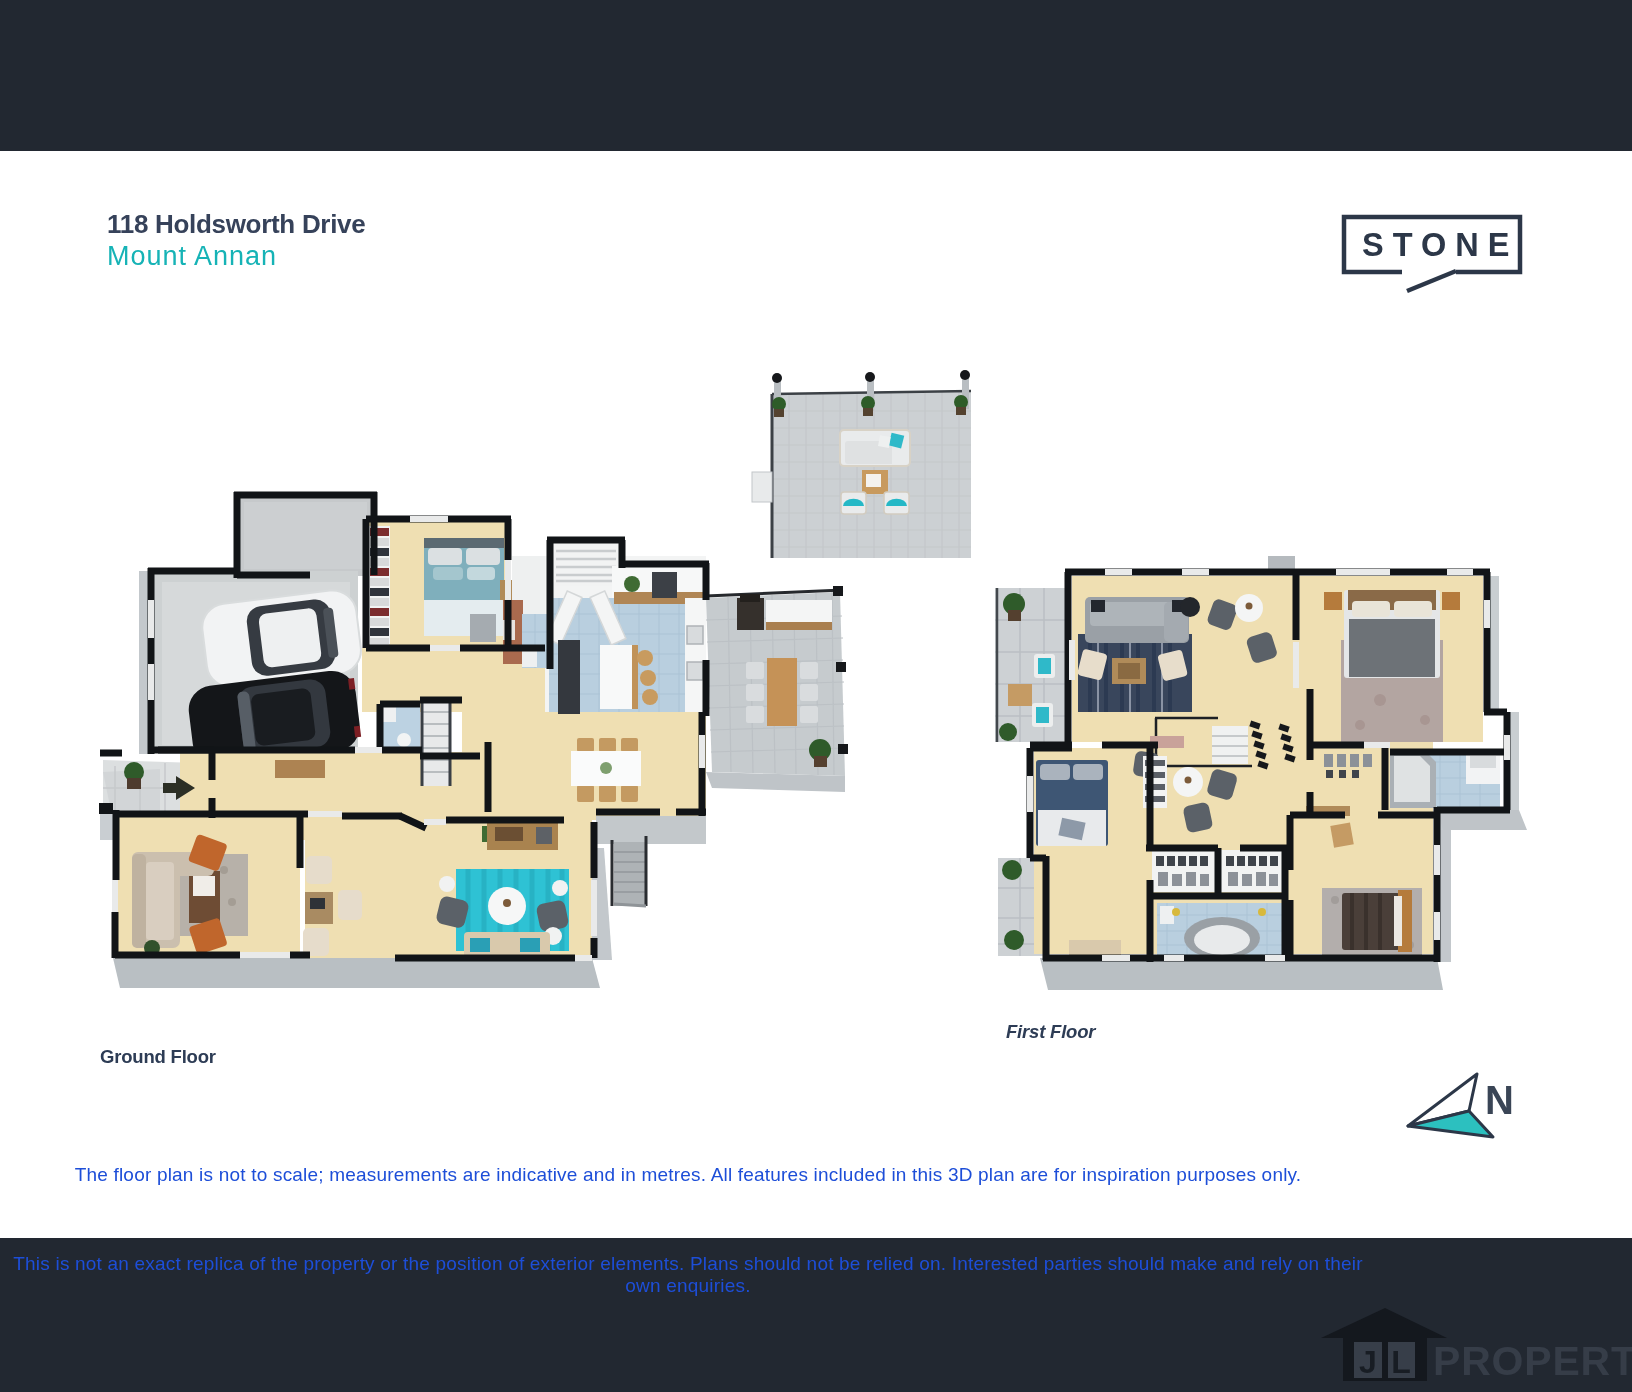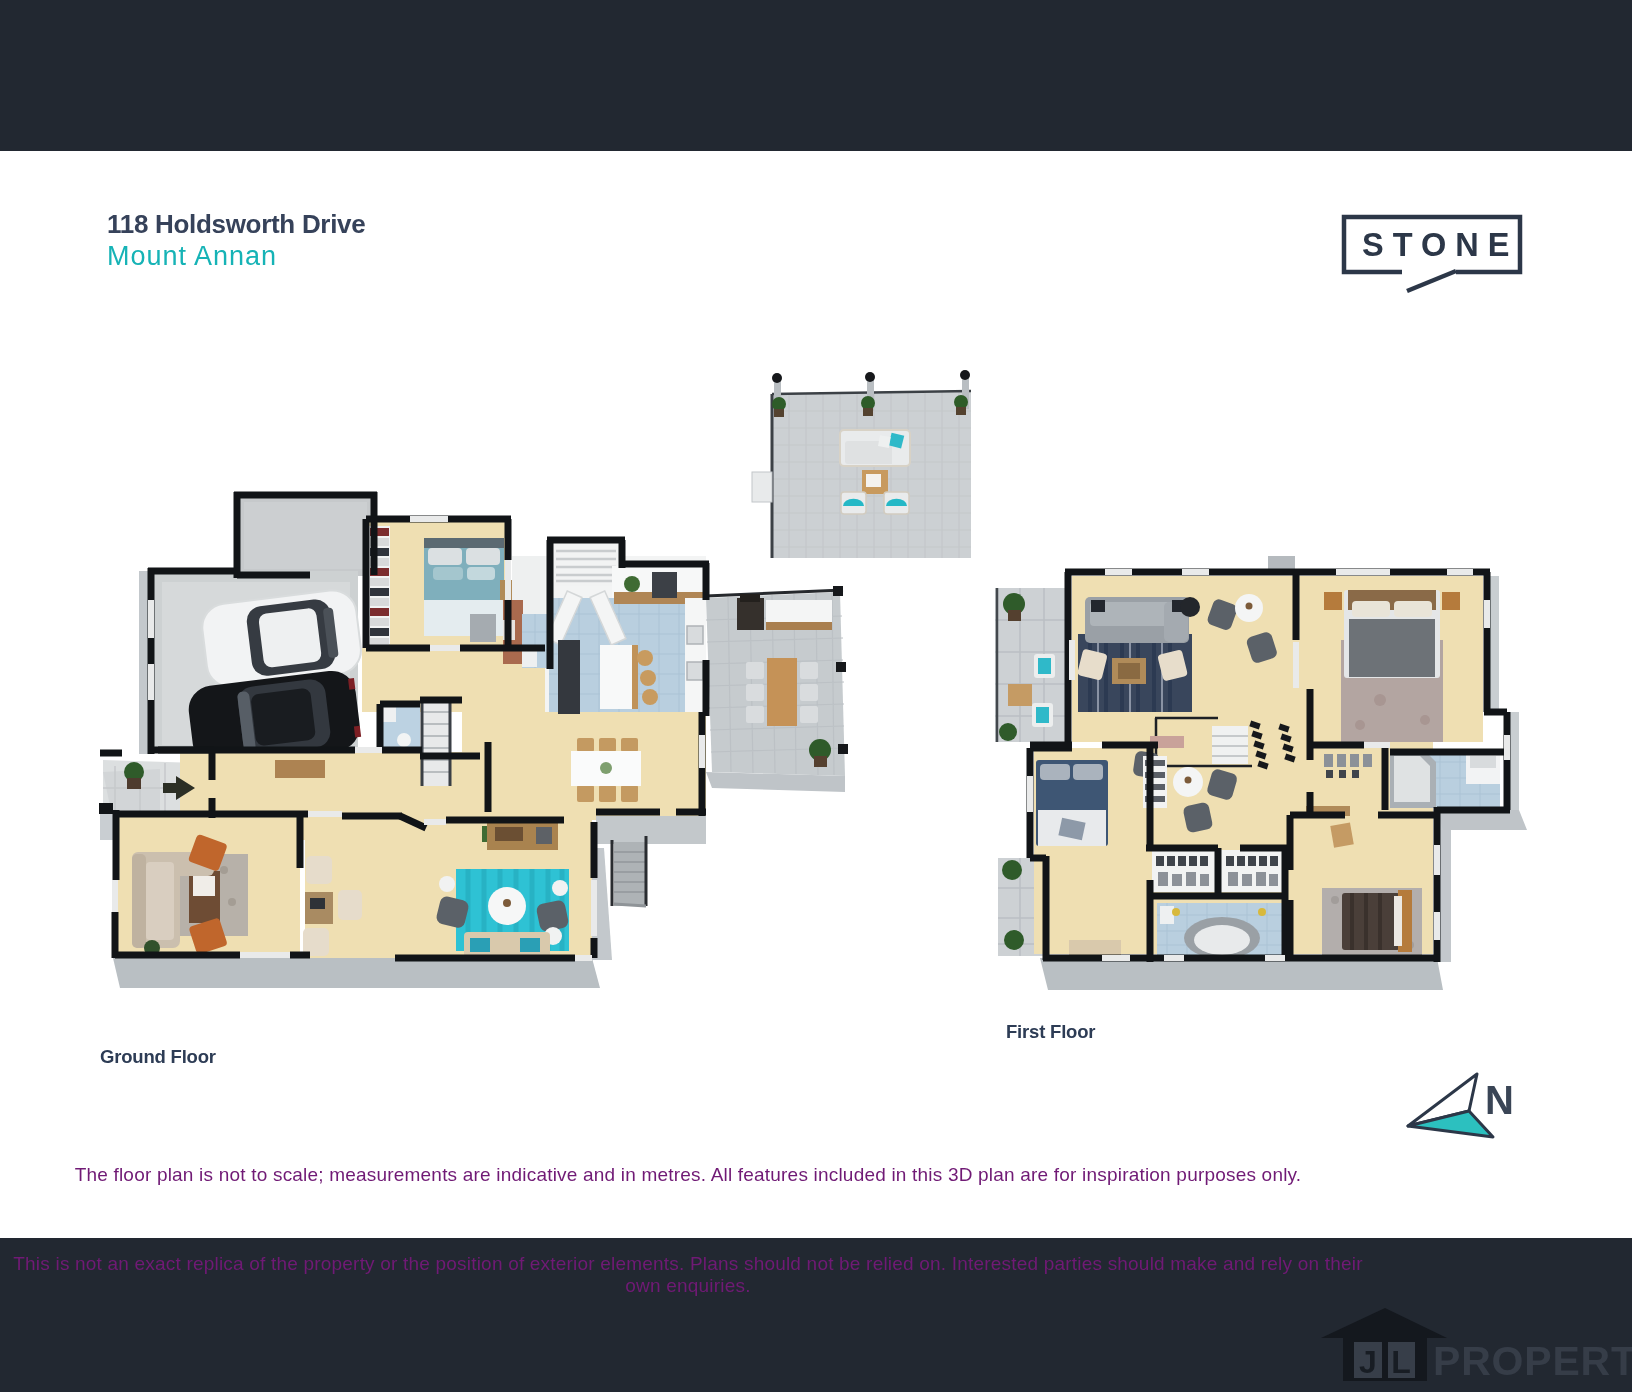--- a/index.html
+++ b/index.html
@@ -3,42 +3,42 @@
 <meta charset="utf-8">
 <style>
   html,body{margin:0;padding:0;}
   body{width:1632px;height:1392px;position:relative;background:#ffffff;overflow:hidden;
        font-family:"Liberation Sans", sans-serif;}
   .hdr{position:absolute;left:0;top:0;width:1632px;height:151px;background:#222831;}
   .ftr{position:absolute;left:0;top:1238px;width:1632px;height:154px;background:#222831;overflow:hidden;}
   .addr1{position:absolute;left:107px;top:209px;font-size:26px;font-weight:600;color:#36425a;letter-spacing:-0.3px;}
   .addr2{position:absolute;left:107px;top:241px;font-size:27px;font-weight:400;color:#16b3b6;letter-spacing:1px;}
   .flbl{position:absolute;font-size:18.5px;font-weight:600;color:#2d3c55;letter-spacing:-0.2px;}
-  .disc{position:absolute;left:0;width:1376px;text-align:center;font-size:19px;color:#701a75;letter-spacing:0.2px;}
+  .disc{position:absolute;left:0;width:1376px;text-align:center;font-size:19px;color:#1d4ed8;letter-spacing:0.2px;}
   svg{position:absolute;left:0;top:0;}
 </style>
 </head>
 <body>
 <div class="hdr"></div>
 <div class="ftr">
 <svg width="1632" height="154" viewBox="0 0 1632 154">
   <polygon points="1385,70 1447,100 1321,100" fill="#14181e"></polygon>
   <rect x="1378" y="75" width="14" height="10" fill="#14181e"></rect>
   <rect x="1343" y="97" width="84" height="46" fill="#14181e"></rect>
   <rect x="1354" y="104" width="28" height="36" fill="#373e49"></rect>
   <rect x="1388" y="104" width="27" height="36" fill="#373e49"></rect>
   <text x="1368" y="135" font-size="32" font-weight="bold" fill="#181d24" text-anchor="middle" font-family="Liberation Sans, sans-serif">J</text>
   <text x="1401" y="135" font-size="32" font-weight="bold" fill="#181d24" text-anchor="middle" font-family="Liberation Sans, sans-serif">L</text>
   <text x="1433" y="137" font-size="41" font-weight="bold" fill="#363d48" letter-spacing="0.8" font-family="Liberation Sans, sans-serif">PROPERTY</text>
 </svg>
 </div>
 <div class="addr1">118 Holdsworth Drive</div>
 <div class="addr2">Mount Annan</div>
 <div class="flbl" style="left:100px;top:1020px;margin-top:26px;">Ground Floor</div>
-<div class="flbl" style="left:1006px;top:1021px;">First Floor</div>
+<div class="flbl" style="left:1006px;top:1021px;font-style:italic;">First Floor</div>
 <div class="disc" style="top:1164px;">The floor plan is not to scale; measurements are indicative and in metres. All features included in this 3D plan are for inspiration purposes only.</div>
 <div class="disc" style="top:1209px;margin-top:44px;">This is not an exact replica of the property or the position of exterior elements. Plans should not be relied on. Interested parties should make and rely on their own enquiries.</div>
 <svg width="1632" height="1392" viewBox="0 0 1632 1392">
 
 <g>
   <rect x="1344" y="217" width="176" height="55" fill="none" stroke="#2c3748" stroke-width="4.5"></rect>
   <rect x="1402" y="266" width="54" height="10" fill="#ffffff"></rect>
   <path d="M 1456 271 L 1407 291" stroke="#2c3748" stroke-width="4.5" fill="none"></path>
   <text x="1362" y="256" font-size="32.5" font-weight="bold" fill="#2c3748" letter-spacing="9" font-family="Liberation Sans, sans-serif">STONE</text>
 </g>

